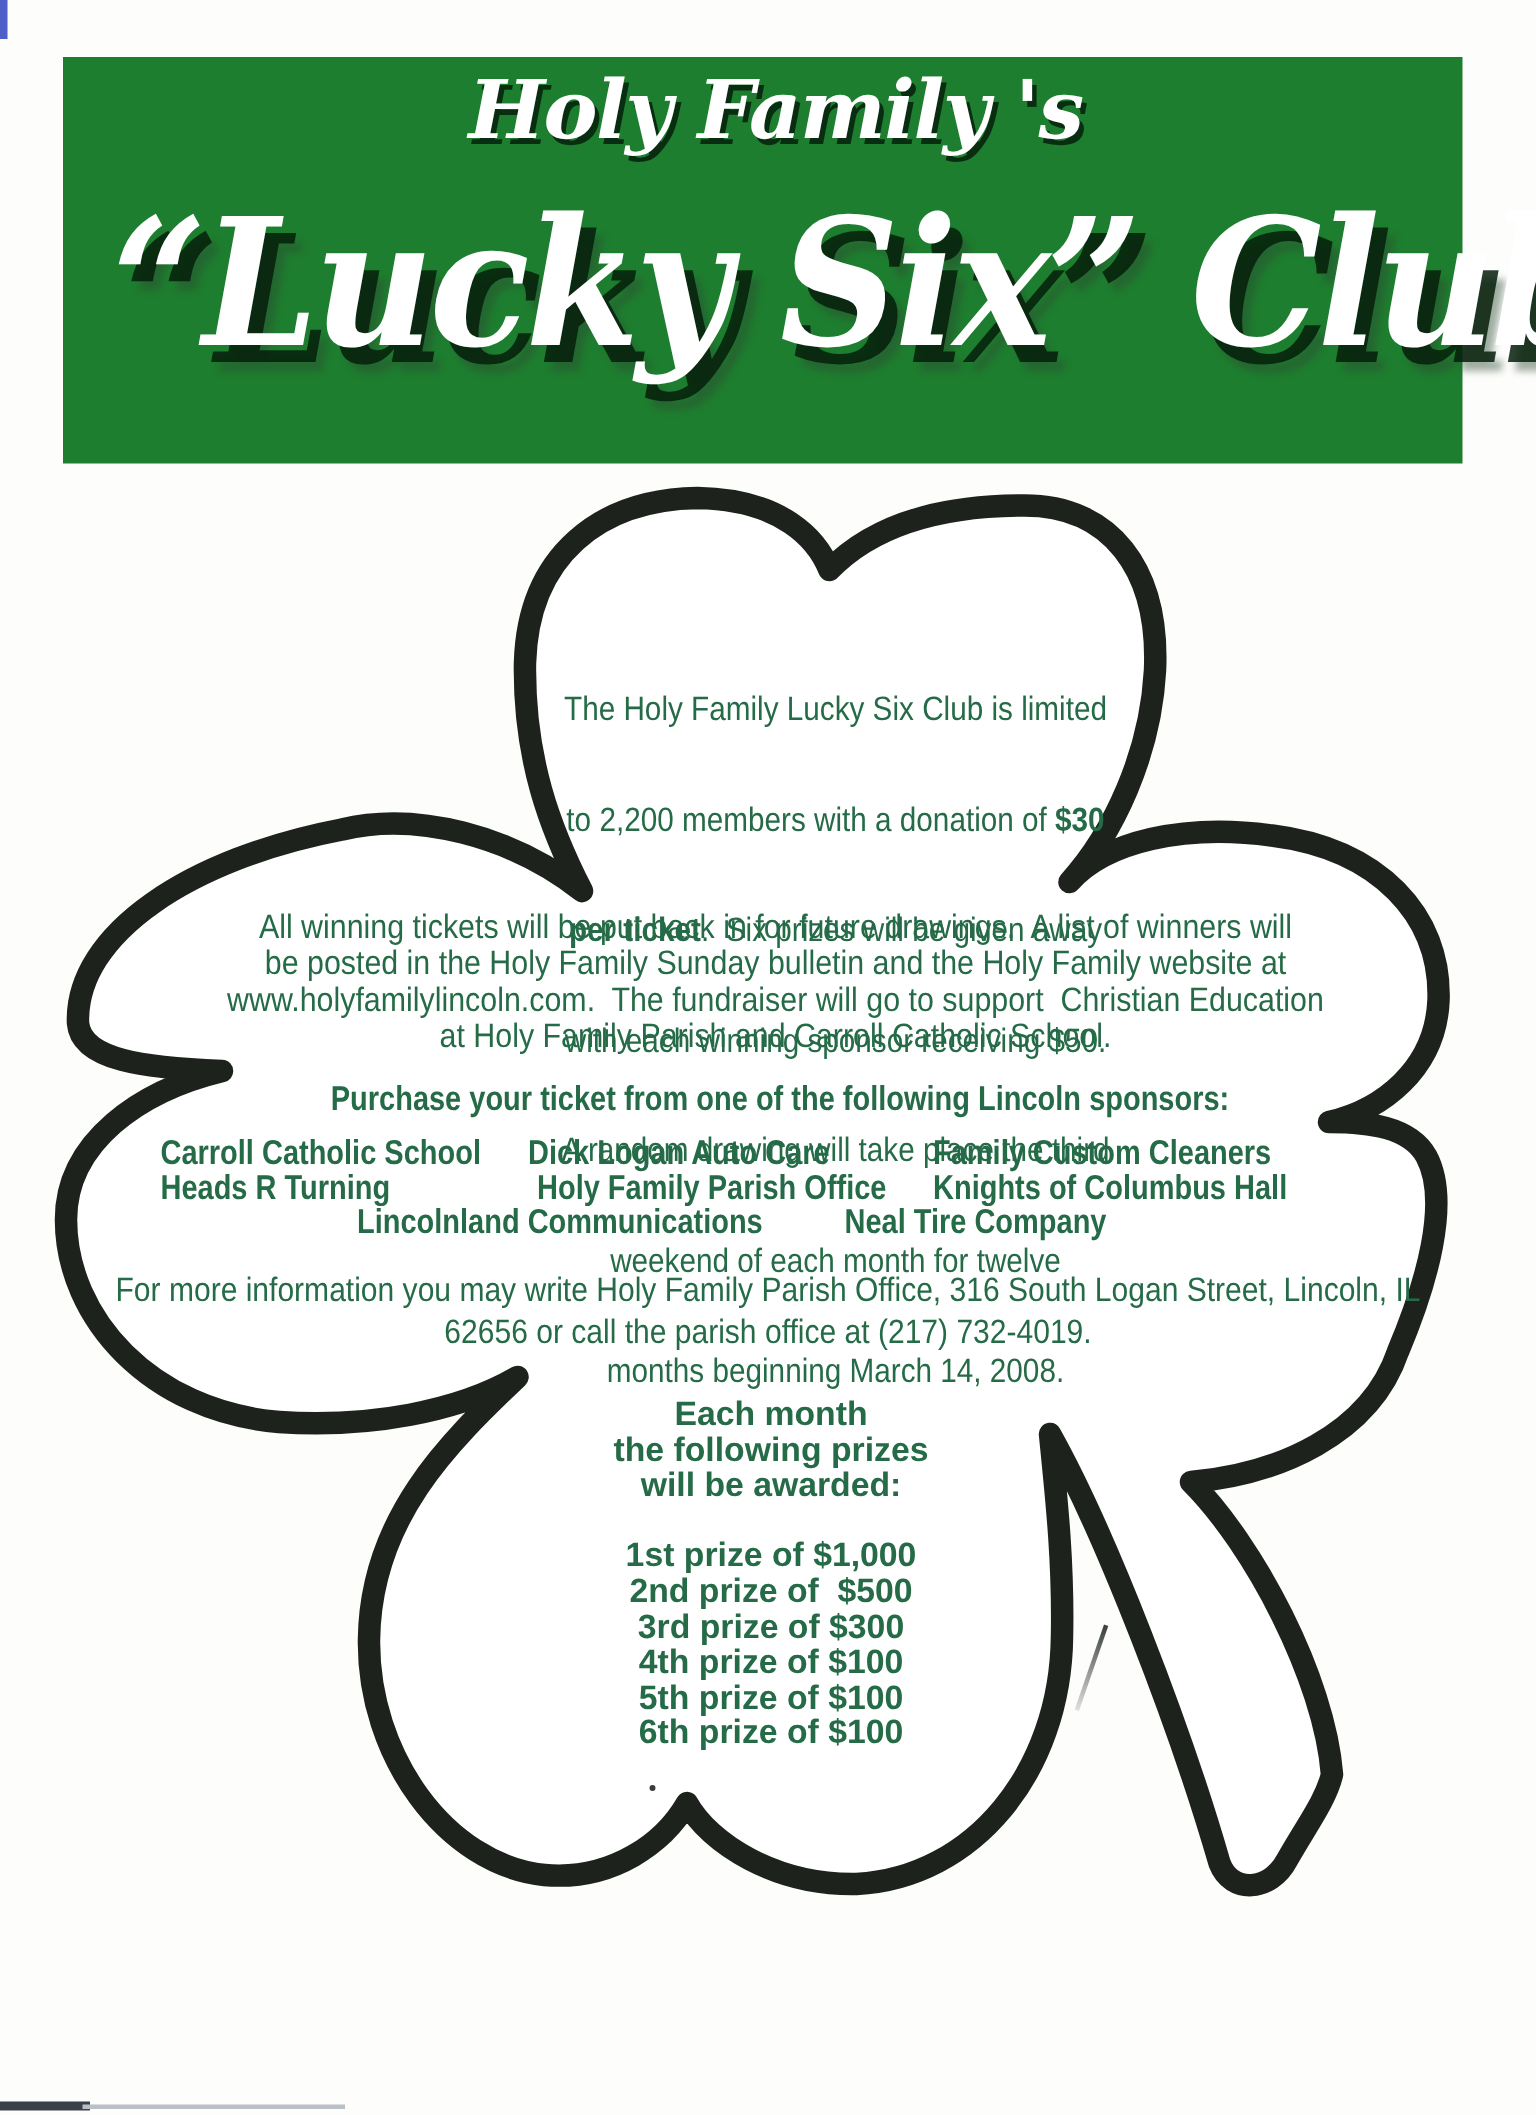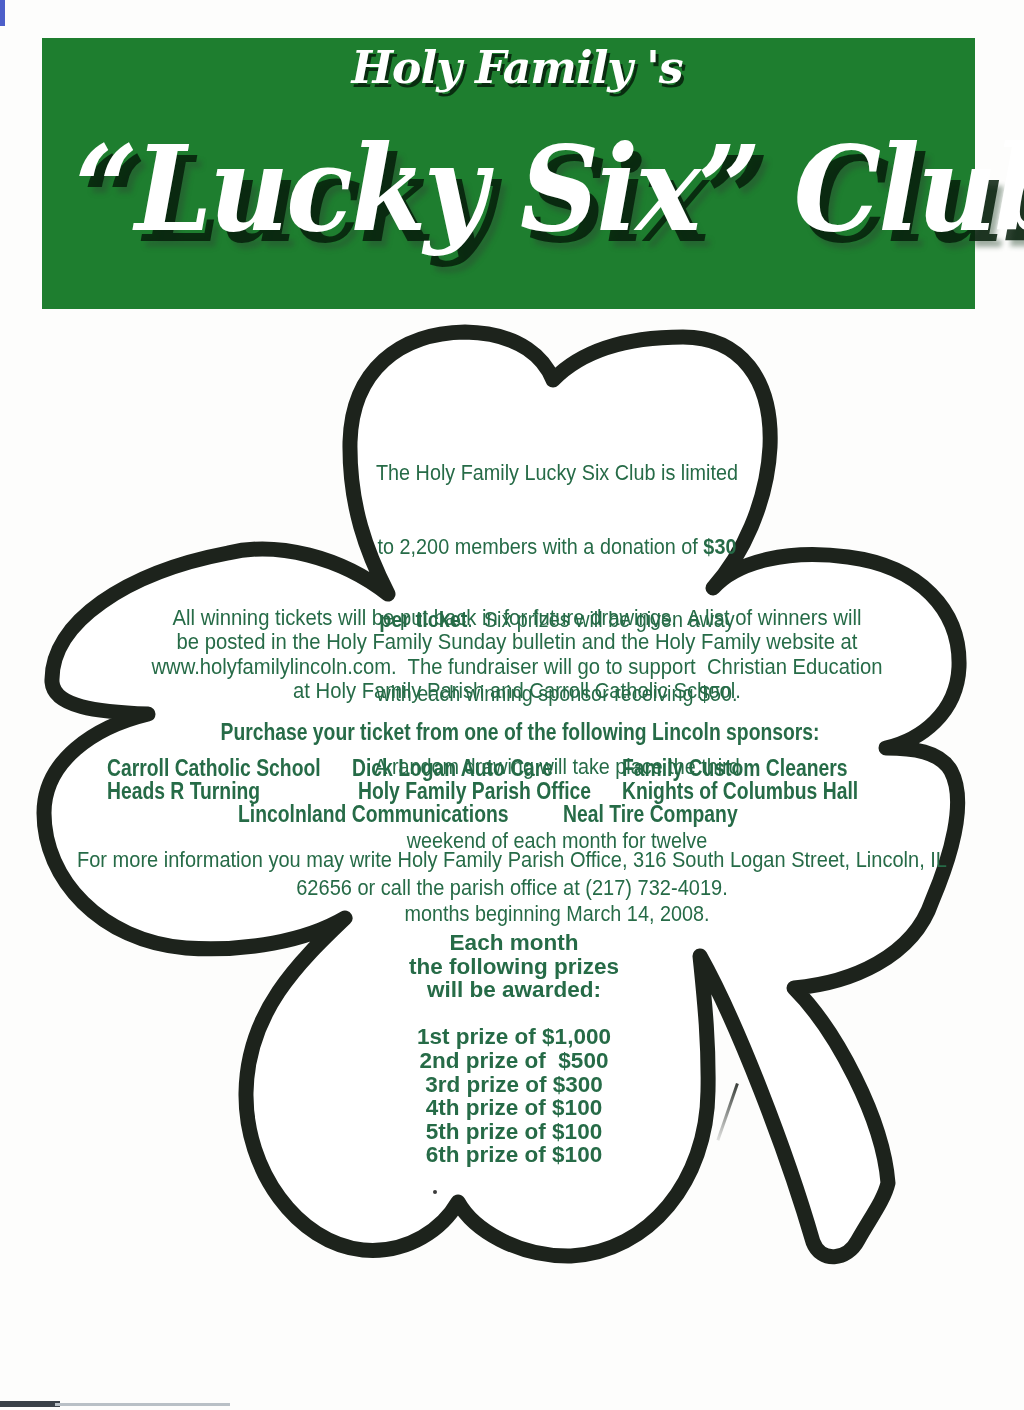--- a/index.html
+++ b/index.html
@@ -5,21 +5,21 @@
   html,body{margin:0;padding:0;background:#e9e9e7;}
   .page{
     position:relative;width:1024px;height:1410px;margin:0 auto;
     background:#fdfdfc;overflow:hidden;
     font-family:"Liberation Sans",sans-serif;color:#266b47;
   }
   
   .banner{position:absolute;left:42px;top:38px;width:933px;height:271px;background:#1e7e2f;}
   .script{position:absolute;color:#ffffff;font-family:"DejaVu Serif",serif;
           font-style:italic;font-weight:bold;text-align:center;line-height:1;white-space:pre;}
-  .script-small{left:42px;top:46px;width:950px;font-size:44px;letter-spacing:-1px;
+  .script-small{left:42px;top:46px;width:950px;font-size:54px;letter-spacing:-1px;
           text-shadow:3px 4px 0 rgba(6,31,10,0.85);}
   .script-big{left:42px;top:130px;width:933px;font-size:118px;letter-spacing:-3px;
           transform:scaleX(0.93);transform-origin:50% 0;
           text-shadow:9px 11px 0 rgba(6,31,10,0.85),14px 17px 5px rgba(45,75,50,0.45);}
   
   .shamrock{position:absolute;left:0;top:0;width:1024px;height:1410px;z-index:1;}
   
   .tb{position:absolute;z-index:2;text-align:center;white-space:pre-wrap;}
   .intro{left:45px;top:412px;width:1024px;font-size:22.5px;line-height:24.5px;
          transform:scaleX(0.88);transform-origin:50% 0;}

